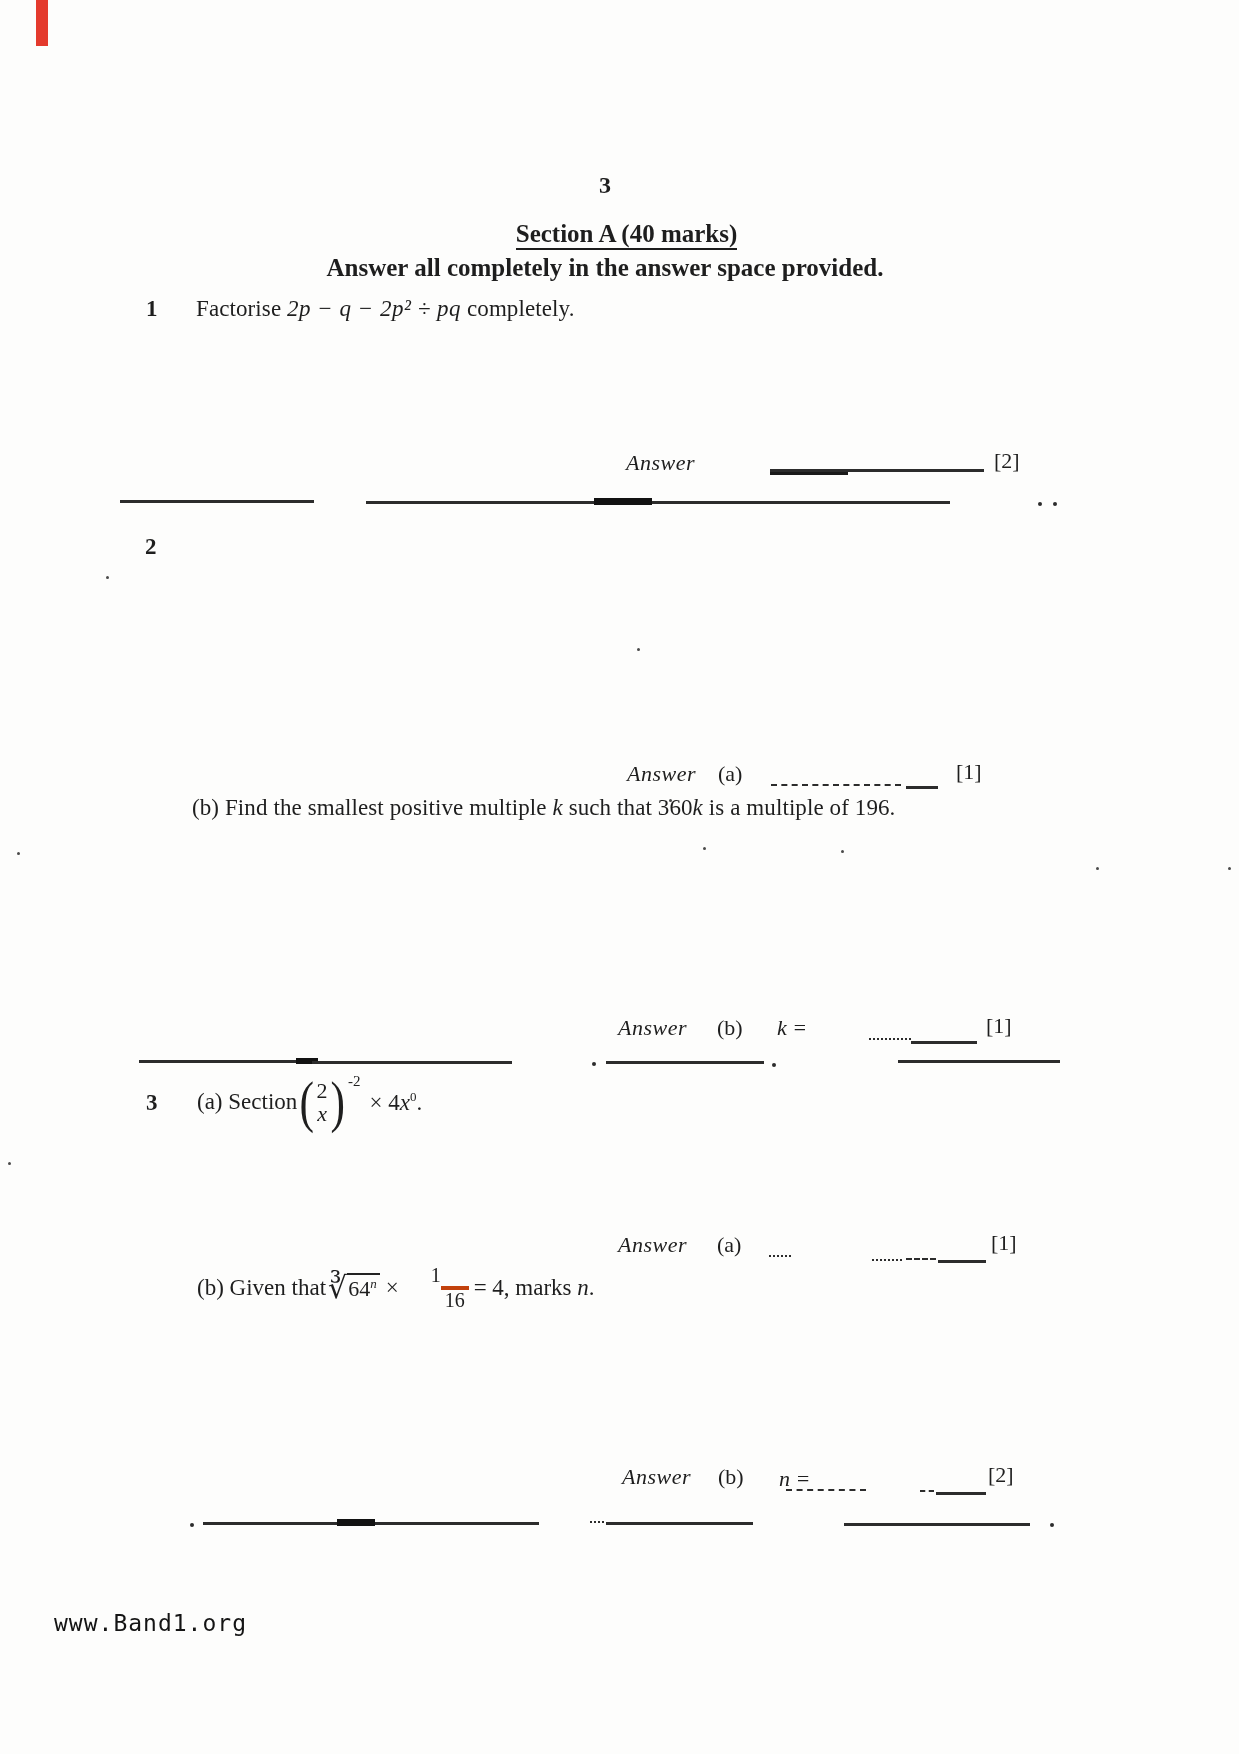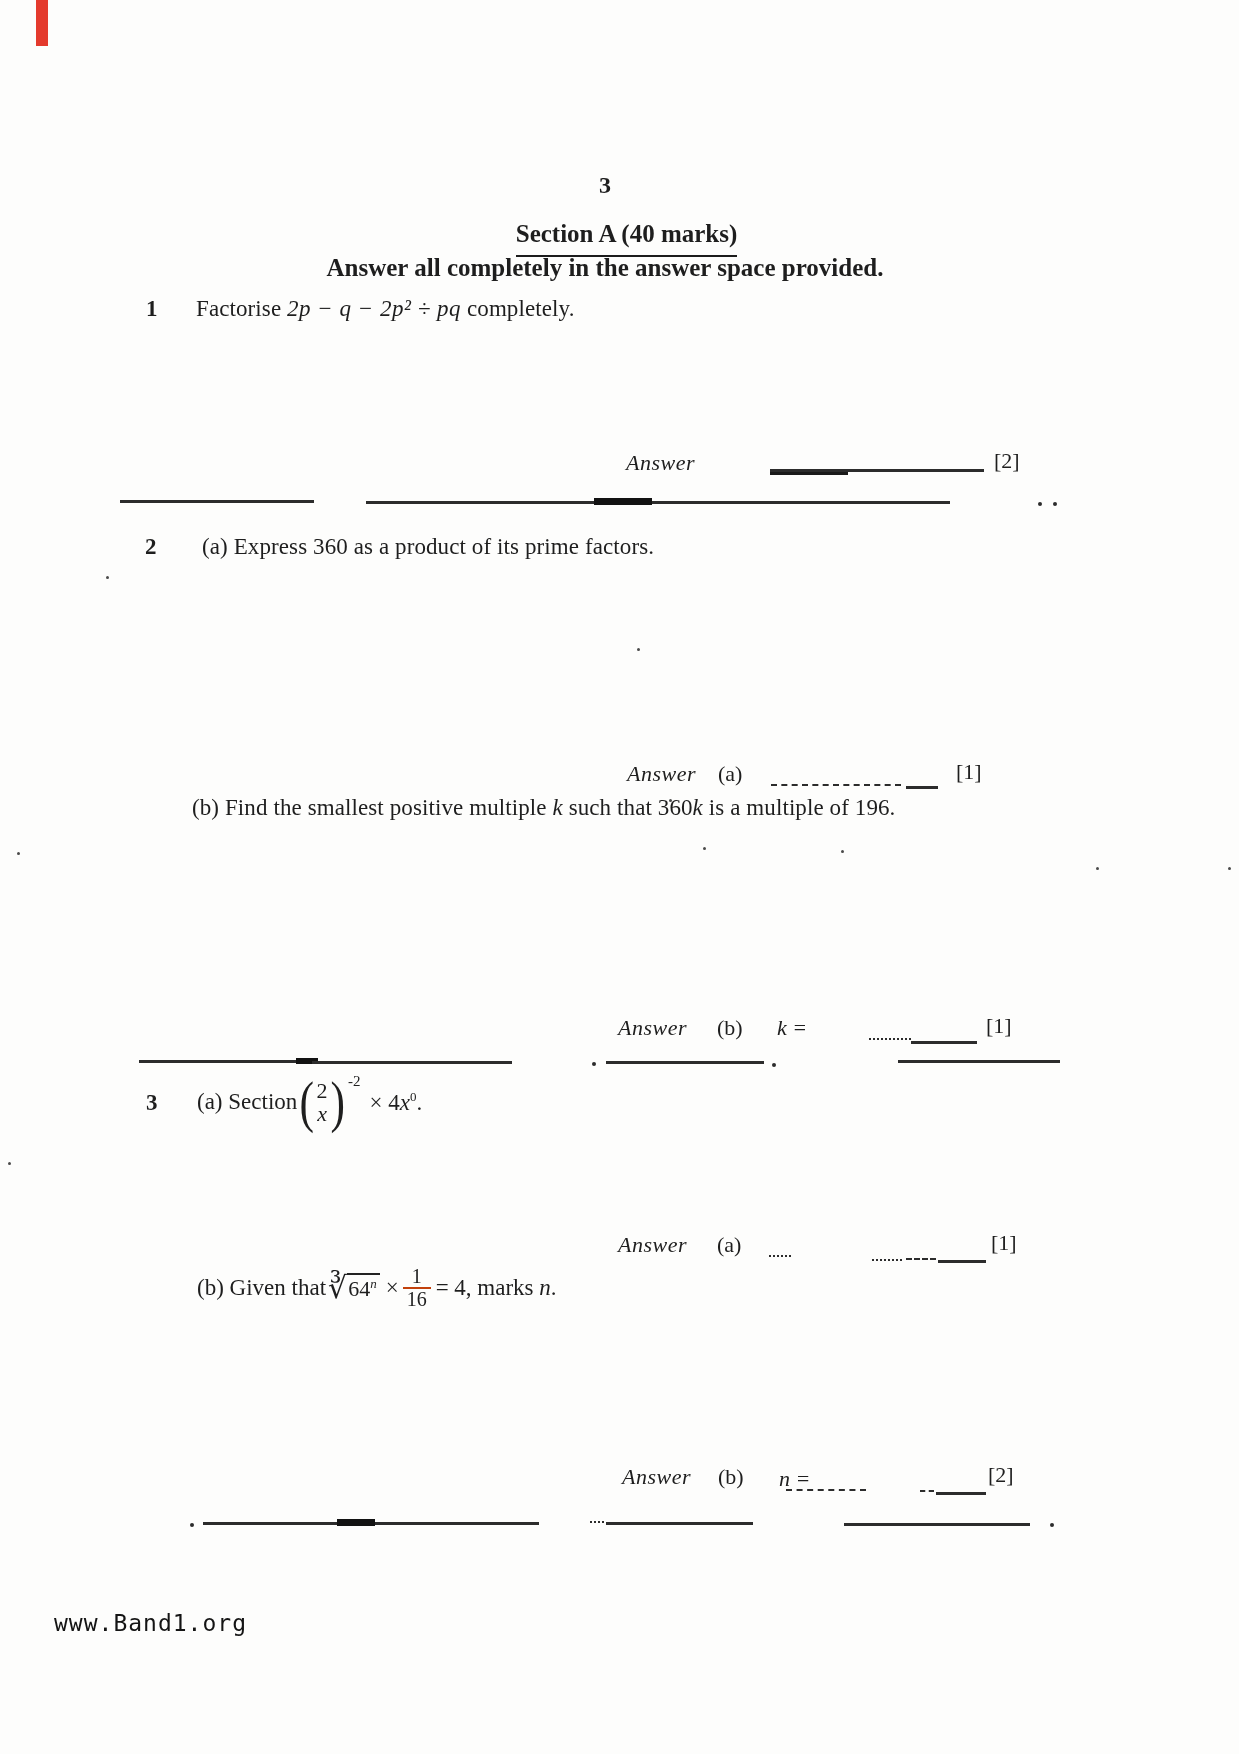--- a/index.html
+++ b/index.html
@@ -8,41 +8,41 @@
     background:#fdfdfc;overflow:hidden;
     font-family:"Liberation Serif","DejaVu Serif",serif;color:#1e1e1e;
   }
   .abs{position:absolute;white-space:nowrap;}
   .center-row{position:absolute;left:0;width:1210px;text-align:center;white-space:nowrap;}
   .bold{font-weight:bold;}
   .it{font-style:italic;}
   .fs23{font-size:23px;}
   .fs24{font-size:24px;}
   .fs25{font-size:25px;}
-  .title-underline{border-bottom:2.5px solid #1c1c1c;padding-bottom:8px;margin-left:43px;}
+  .title-underline{border-bottom:2.5px solid #1c1c1c;padding-bottom:1px;margin-left:43px;}
   .qnum{font-weight:bold;font-size:23px;}
   .qtext{font-size:23px;letter-spacing:.1px;}
   .math-ex{font-style:italic;letter-spacing:.5px;text-align:center;}
   .ans-label{font-style:italic;font-size:22px;letter-spacing:.5px;}
   .part-label{font-size:22px;}
   .ans-var{font-style:italic;font-size:22px;}
   .marks{font-size:22px;}
   .line{position:absolute;background:#2c2c2c;height:3px;}
   .thin{height:2.5px;}
   .blob{position:absolute;background:#121212;}
   .dashline{position:absolute;border-bottom:2.5px dashed #2c2c2c;height:0;}
   .dotline{position:absolute;border-bottom:2.5px dotted #2c2c2c;height:0;}
   .dot{position:absolute;width:4px;height:4px;background:#2c2c2c;border-radius:50%;}
   .speck{position:absolute;width:3px;height:3px;background:#4a4a4a;border-radius:50%;}
   .red-strip{position:absolute;background:#e43a2d;}
   
   .mathrow{position:absolute;display:flex;align-items:center;white-space:nowrap;}
   .bigparen{font-size:58px;font-weight:300;line-height:1;transform:scaleX(.75);}
   .vfrac{display:inline-flex;flex-direction:column;align-items:center;line-height:1.05;font-size:22px;}
-  .vfrac .den-bar{border-top:2px solid #c2410c;padding:0 4px;}
+  .vfrac .den-bar{border-top:4px solid #c2410c;padding:0 4px;margin-left:38px;}
   .fexp{font-size:15px;position:relative;top:-21px;left:1px;}
   .radical{display:inline-flex;align-items:flex-start;margin:0 2px;}
   .radsym{font-size:30px;line-height:1;position:relative;top:0;}
   .radicand{font-size:22px;border-top:2px solid #222;padding:1px 3px 0 1px;}
   .supvar{font-size:13px;vertical-align:super;font-style:italic;}
   .sup0{font-size:13px;vertical-align:super;}
   .watermark{position:absolute;font-family:"DejaVu Sans Mono","Liberation Mono",monospace;
     font-size:23px;letter-spacing:1px;color:#141414;}
 </style>
 </head>
@@ -68,21 +68,20 @@
   <div class="line" style="left:770px;top:472px;width:78px;background:#1a1a1a;"></div>
   <div class="abs marks" style="left:994px;top:448px;">[2]</div>
 
   <div class="line" style="left:120px;top:500px;width:194px;"></div>
   <div class="line" style="left:366px;top:501px;width:584px;"></div>
   <div class="blob" style="left:594px;top:498px;width:58px;height:7px;"></div>
   <div class="dot" style="left:1038px;top:502px;"></div>
   <div class="dot" style="left:1053px;top:502px;"></div>
 
   <div class="abs qnum" style="left:145px;top:534px;">2</div>
-  <div class="abs qtext" style="left:202px;top:534px;">(a) Express 360 as a product of its prime factors.</div>
 
   <div class="abs ans-label" style="left:627px;top:761px;">Answer</div>
   <div class="abs part-label" style="left:718px;top:761px;">(a)</div>
   <div class="dashline" style="left:771px;top:784px;width:130px;"></div>
   <div class="line thin" style="left:906px;top:786px;width:32px;"></div>
   <div class="abs marks" style="left:956px;top:759px;">[1]</div>
 
   <div class="abs qtext" style="left:192px;top:795px;">
     <span>(b) Find the smallest positive multiple </span><span class="it">k</span><span> such that 360</span><span class="it">k</span><span> is a multiple of 196.</span>
   </div>

